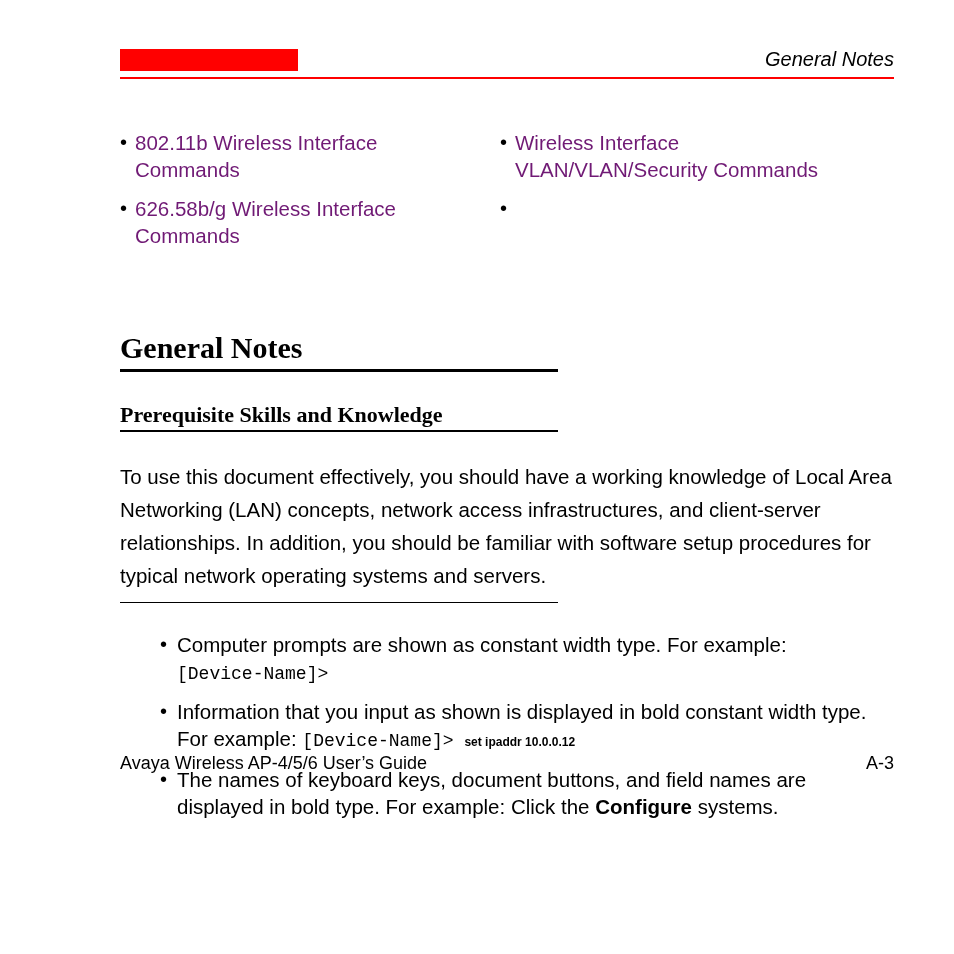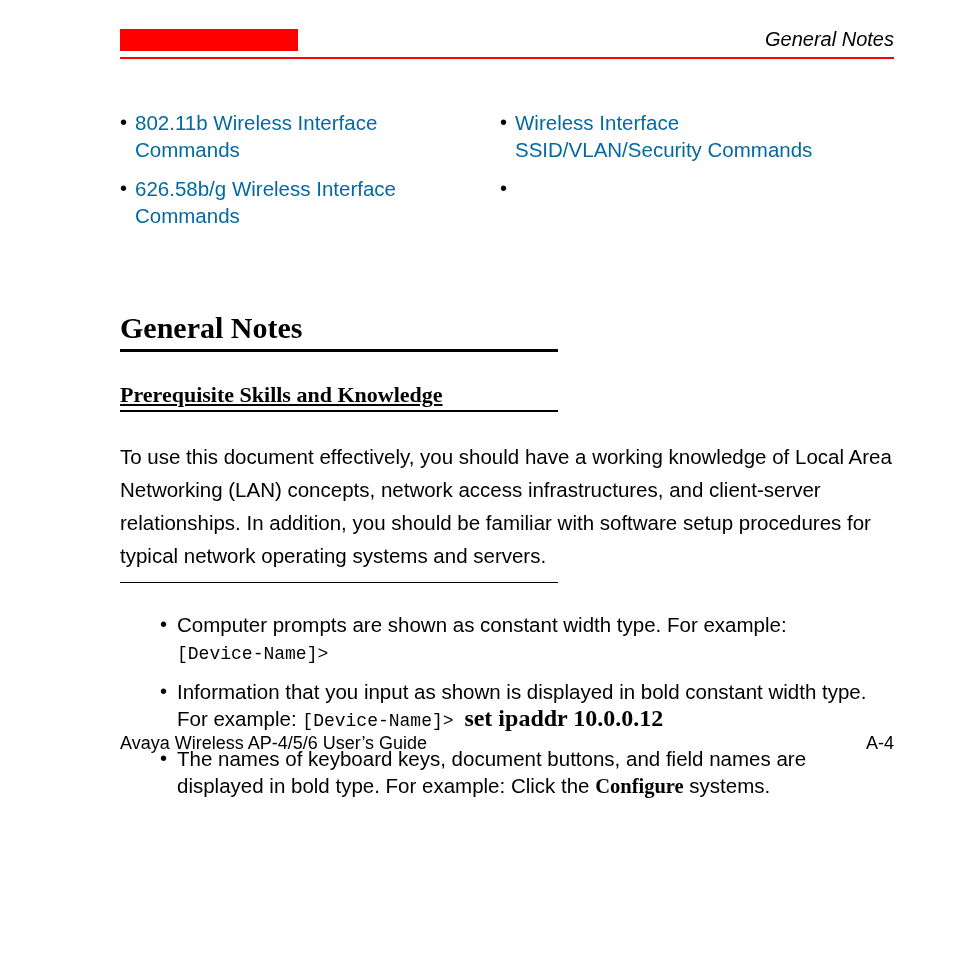--- a/index.html
+++ b/index.html
@@ -10,20 +10,21 @@
     background: #ffffff;
     font-family: Arial, Helvetica, sans-serif;
     color: #000;
   }
   .page {
     position: relative;
     width: 954px;
     height: 774px;
     box-sizing: border-box;
     padding: 28px 60px 20px 60px;
+    margin-top: 20px;
   }
   .header-row {
     display: flex;
     align-items: center;
     justify-content: space-between;
     margin-left: 60px; 
     padding-bottom: 6px;
   }
   .red-block {
     width: 178px;
@@ -59,21 +60,21 @@
     align-items: flex-start;
     margin-bottom: 12px;
   }
   .bullet-dot {
     font-size: 20px;
     line-height: 26px;
     margin-right: 8px;
     flex: 0 0 auto;
   }
   .link-text {
-    color: #0369a1;
+    color: #701a75;
     font-size: 20.5px;
     line-height: 27px;
   }
   .section-title {
     font-family: "Book Antiqua", Palatino, "Palatino Linotype", Georgia, serif;
     font-weight: bold;
     font-size: 30px;
     margin-top: 70px;
     margin-bottom: 4px;
   }
@@ -83,21 +84,20 @@
     background: #000;
     border: none;
     margin: 0 0 30px 0;
   }
   .subsection-title {
     font-family: "Book Antiqua", Palatino, "Palatino Linotype", Georgia, serif;
     font-weight: bold;
     font-size: 22px;
     margin-top: 30px;
     margin-bottom: 2px;
-    text-decoration: underline;
   }
   .subsection-rule {
     width: 438px;
     height: 1.5px;
     background: #000;
     border: none;
     margin: 0 0 28px 0;
   }
   .paragraph {
     font-size: 20.5px;
@@ -121,27 +121,26 @@
   }
   .notation-text {
     font-size: 20.5px;
     line-height: 27px;
   }
   code, .mono {
     font-family: "Courier New", Courier, monospace;
     font-size: 18px;
   }
   .mono-bold {
-    font-family: Liberation Serif, serif;
-    font-size: 24px;
+    font-family: Liberation Sans, sans-serif;
+    font-size: 12px;
     font-weight: bold;
   }
   .bold {
     font-weight: bold;
-    font-family: Liberation Serif, serif;
   }
   .footer {
     position: absolute;
     bottom: 20px;
     left: 120px;
     right: 60px;
     display: flex;
     justify-content: space-between;
     font-size: 18px;
   }
@@ -166,21 +165,21 @@
           <span class="link-text">802.11b Wireless Interface Commands</span>
         </div>
         <div class="link-item">
           <span class="bullet-dot">•</span>
           <span class="link-text">626.58b/g Wireless Interface Commands</span>
         </div>
       </div>
       <div class="link-col">
         <div class="link-item">
           <span class="bullet-dot">•</span>
-          <span class="link-text">Wireless Interface SSID/VLAN/Security Commands</span>
+          <span class="link-text">Wireless Interface VLAN/VLAN/Security Commands</span>
         </div>
         <div class="link-item">
           <span class="bullet-dot">•</span>
         </div>
       </div>
     </div>
 
     <div class="section-title">General Notes</div>
     <hr class="section-rule">
 
@@ -214,16 +213,16 @@
           <span>The names of keyboard keys, document buttons, and field names are displayed in bold type. For example: Click the </span><span class="bold">Configure</span><span> systems.</span>
         </span>
       </div>
 
     </div>
 
   </div>
 
   <div class="footer">
     <span>Avaya Wireless AP-4/5/6 User’s Guide</span>
-    <span>A-4</span>
+    <span>A-3</span>
   </div>
 
 </div>
 
 </body></html>

